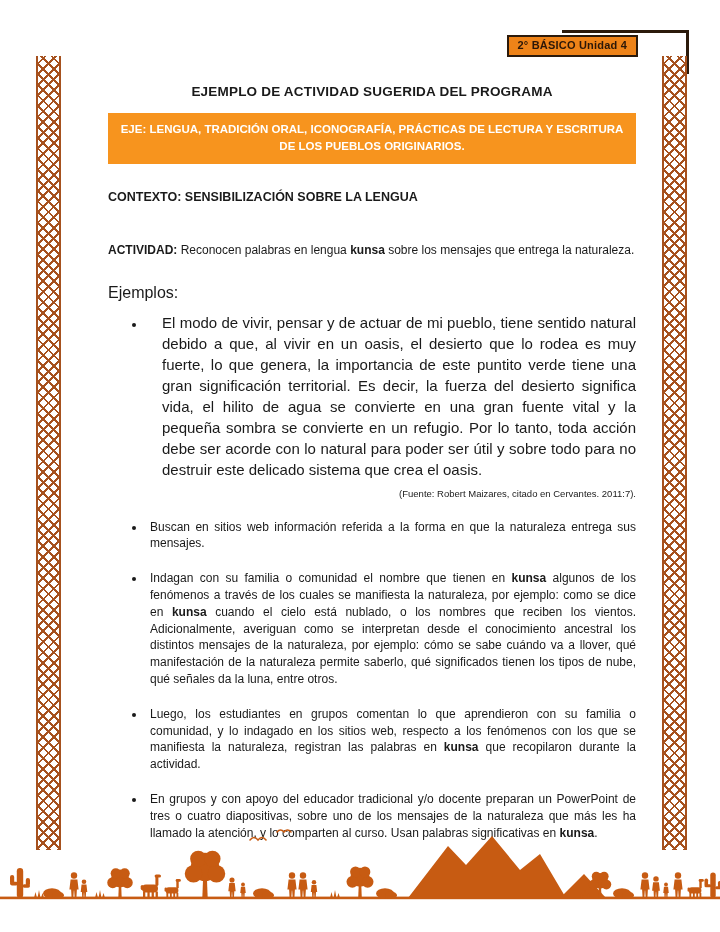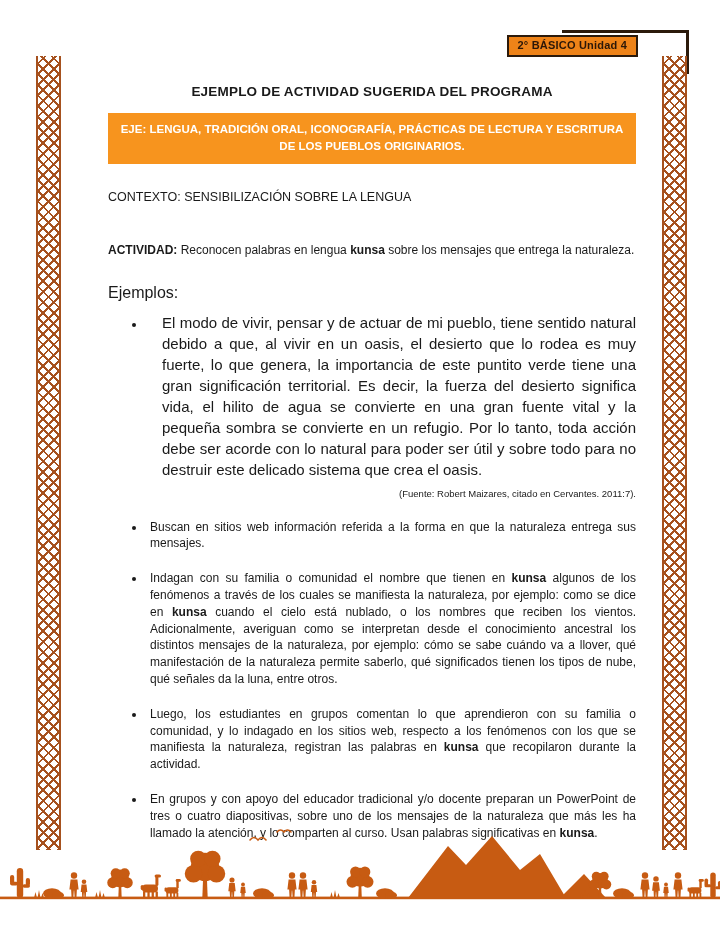--- a/index.html
+++ b/index.html
@@ -34,21 +34,21 @@
     color:var(--badge-text);border:2px solid var(--dark);
     font-weight:bold;font-size:11px;line-height:1.2;padding:2px 9px 3px;letter-spacing:.2px;
     white-space:nowrap;
   }
   .content{position:absolute;left:108px;width:528px;top:84px;}
   .title{margin:0 0 14px;font-size:13.5px;font-weight:bold;text-align:center;letter-spacing:.2px;}
   .eje-banner{
     background:var(--banner-orange);color:#fff;font-weight:bold;
     font-size:11.5px;line-height:1.5;padding:8px 12px;margin:0 0 26px;text-align:center;
   }
-  .contexto{font-size:12.5px;font-weight:normal;margin:0 0 38px;}
+  .contexto{font-size:12.5px;font-weight:bold;margin:0 0 38px;}
   .actividad{font-size:12px;line-height:1.4;margin:0 0 26px;}
   .ejemplos{font-size:16px;margin:0 0 10px;}
   .bullets{margin:0;padding:0 0 0 38px;list-style:disc;}
   .bullets li{margin:0 0 18px;font-size:12px;line-height:1.4;padding-left:4px;}
   .li-text{text-align:justify;}
   .quote{font-size:15px;line-height:1.4;text-align:justify;margin:2px 0 0 12px;}
   .quote-source{font-size:9.5px;text-align:right;margin:7px 0 0 12px;}
   b{font-weight:bold;}
   
   .footer-illustration{position:absolute;left:0;bottom:22px;width:720px;height:92px;}

